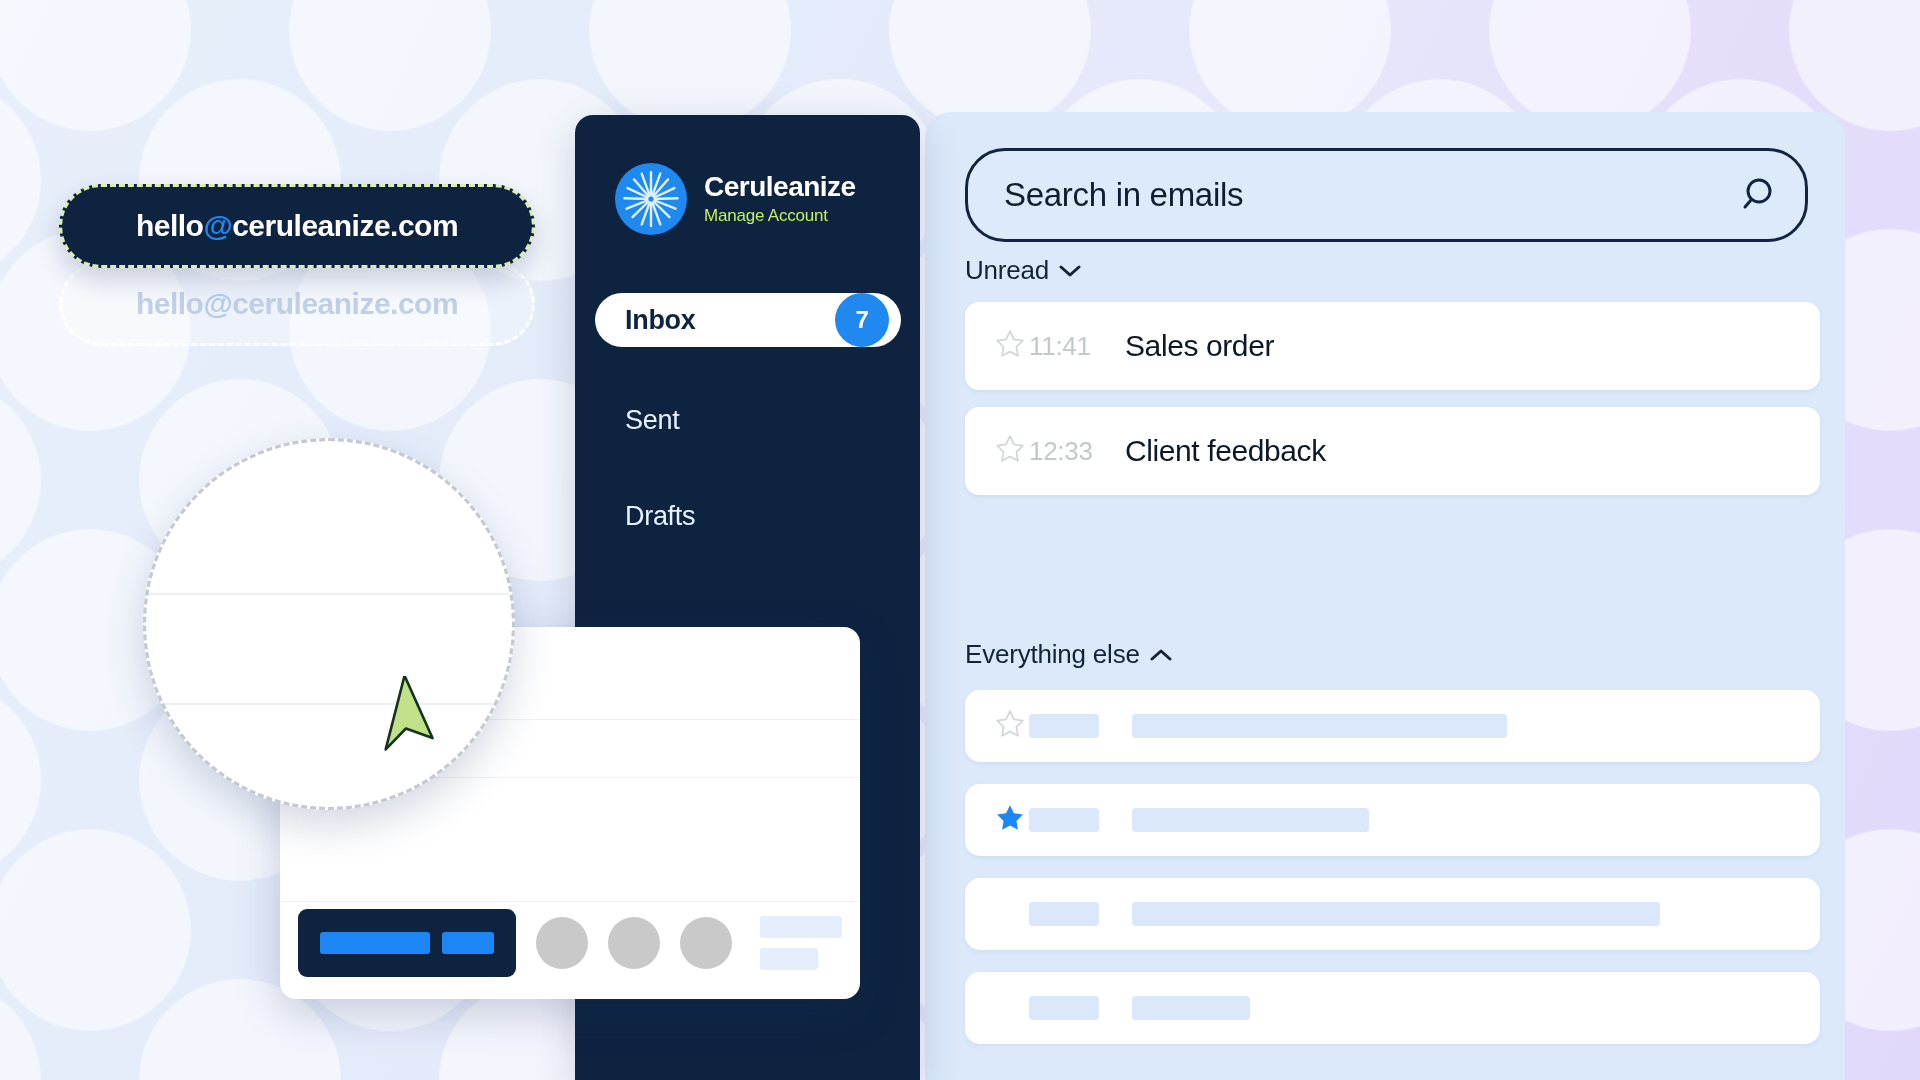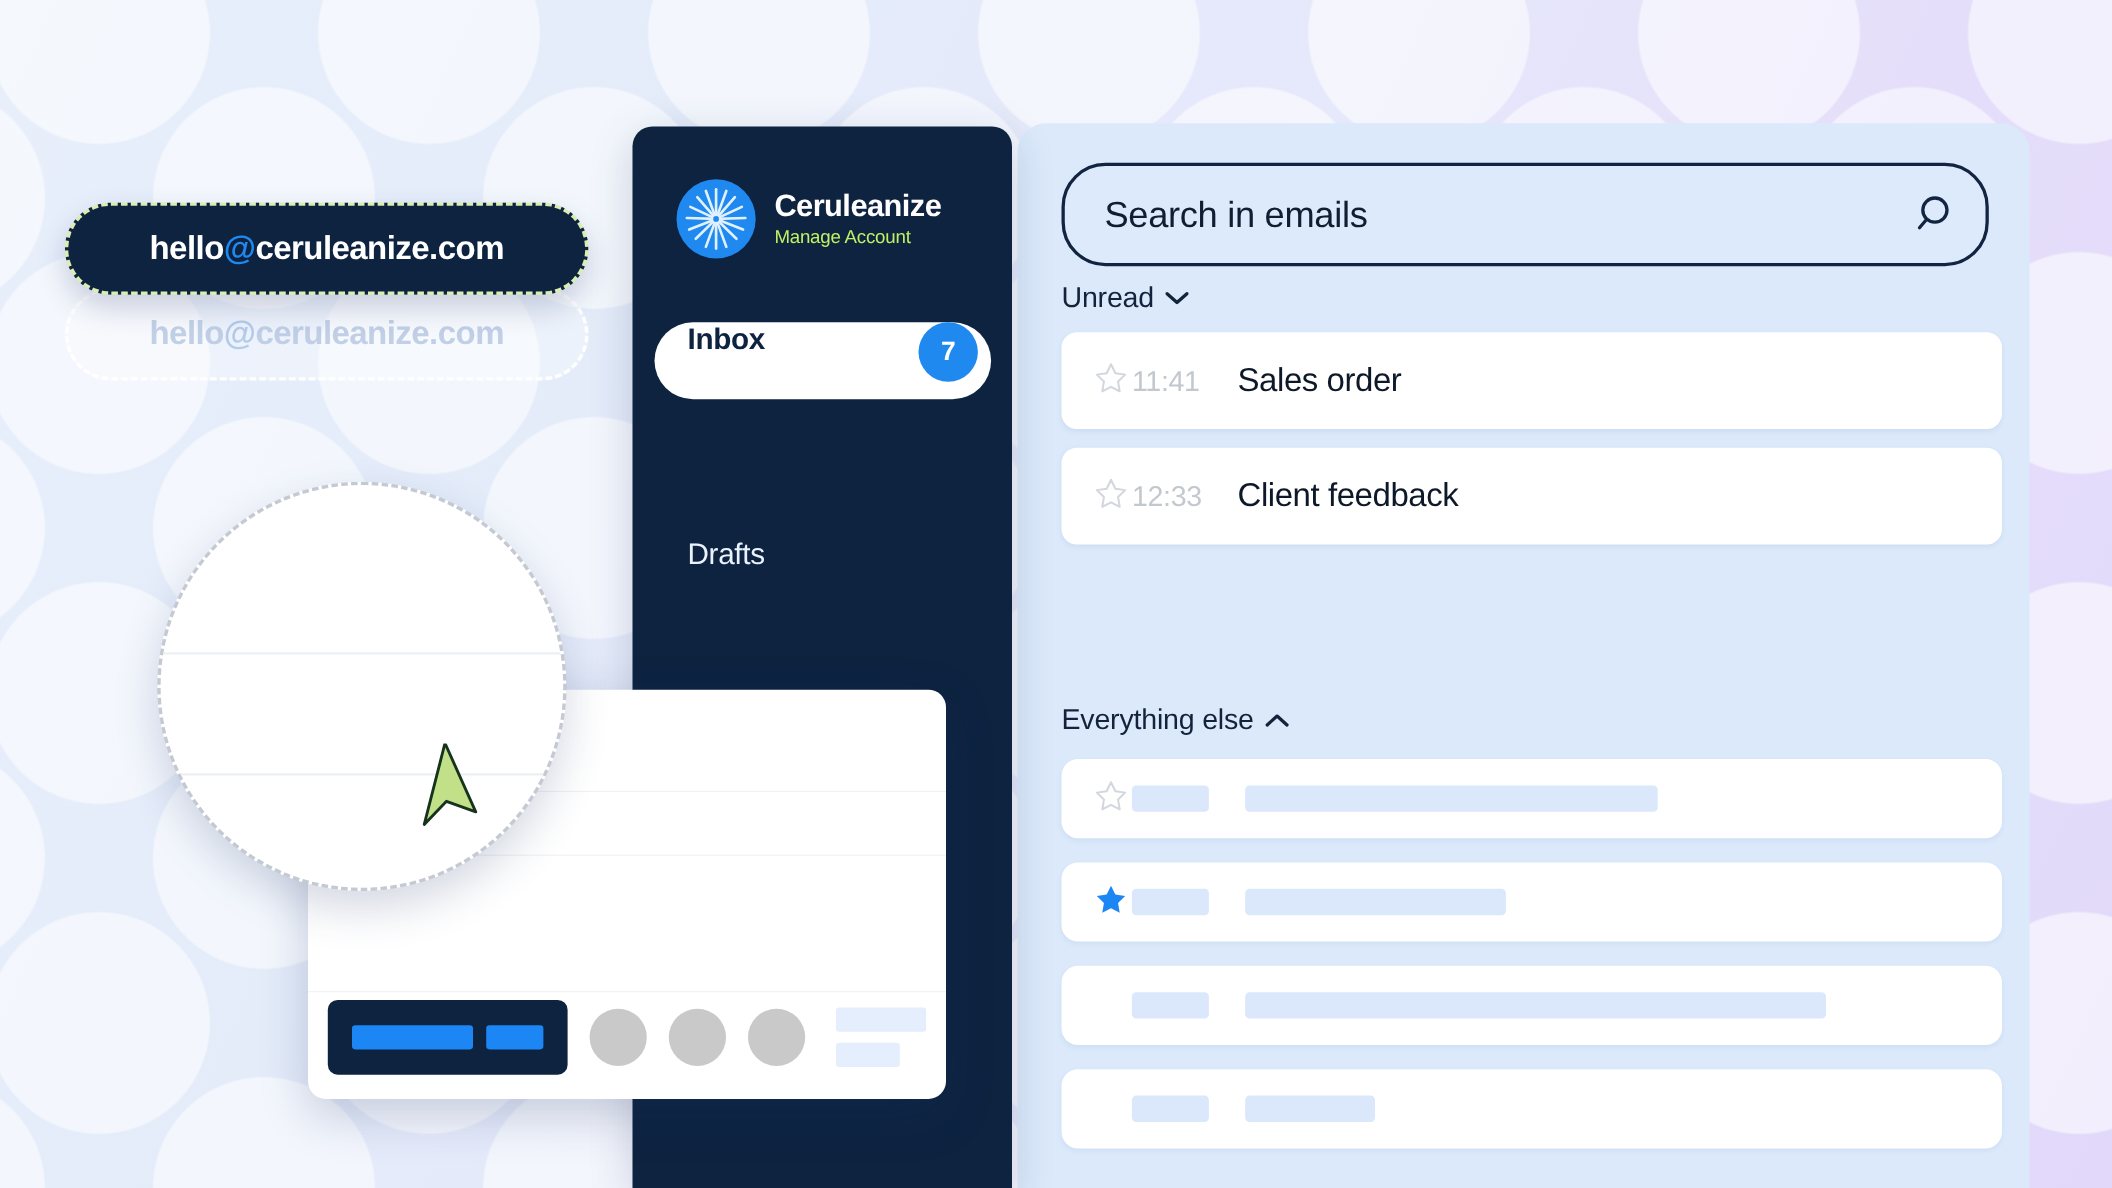--- a/index.html
+++ b/index.html
@@ -174,23 +174,23 @@
     font-size: 17px;
     color: #bef264;
     letter-spacing: -0.2px;
     margin-top: 3px;
   }
 
   .nav-item {
     position: absolute;
     left: 20px;
     width: 306px;
-    height: 70px;
-    display: flex;
-    align-items: flex-start;
+    height: 54px;
+    display: flex;
+    align-items: center;
     padding: 0 30px;
     font-size: 27px;
     color: #eaf3fd;
     letter-spacing: -0.3px;
     border-radius: 35px;
   }
   .nav-item.active {
     background: #ffffff;
     color: #0d2340;
     font-weight: bold;
@@ -452,20 +452,23 @@
       <div>
         <div class="bname">Ceruleanize</div>
         <div class="bsub">Manage Account</div>
       </div>
     </div>
 
     <div class="nav-item active" style="top:178px;">
       <span>Inbox</span>
       <span class="badge">7</span>
     </div>
+    <div class="nav-item" style="top:278px;">
+      <span>Sent</span>
+    </div>
     <div class="nav-item" style="top:374px;">
       <span>Drafts</span>
     </div>
   </div>
 
   <div id="compose">
     <div class="cline" style="top:92px;"></div>
     <div class="cline" style="top:150px;"></div>
     <div class="cline" style="top:274px;"></div>
 

